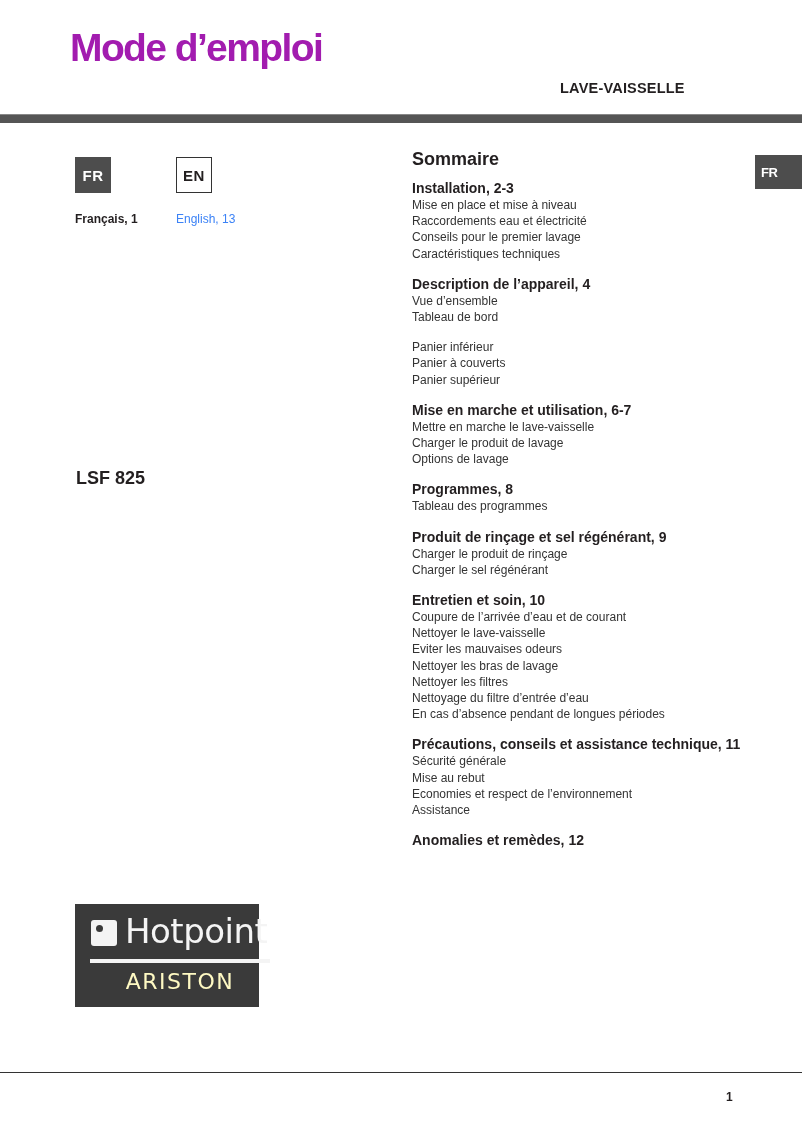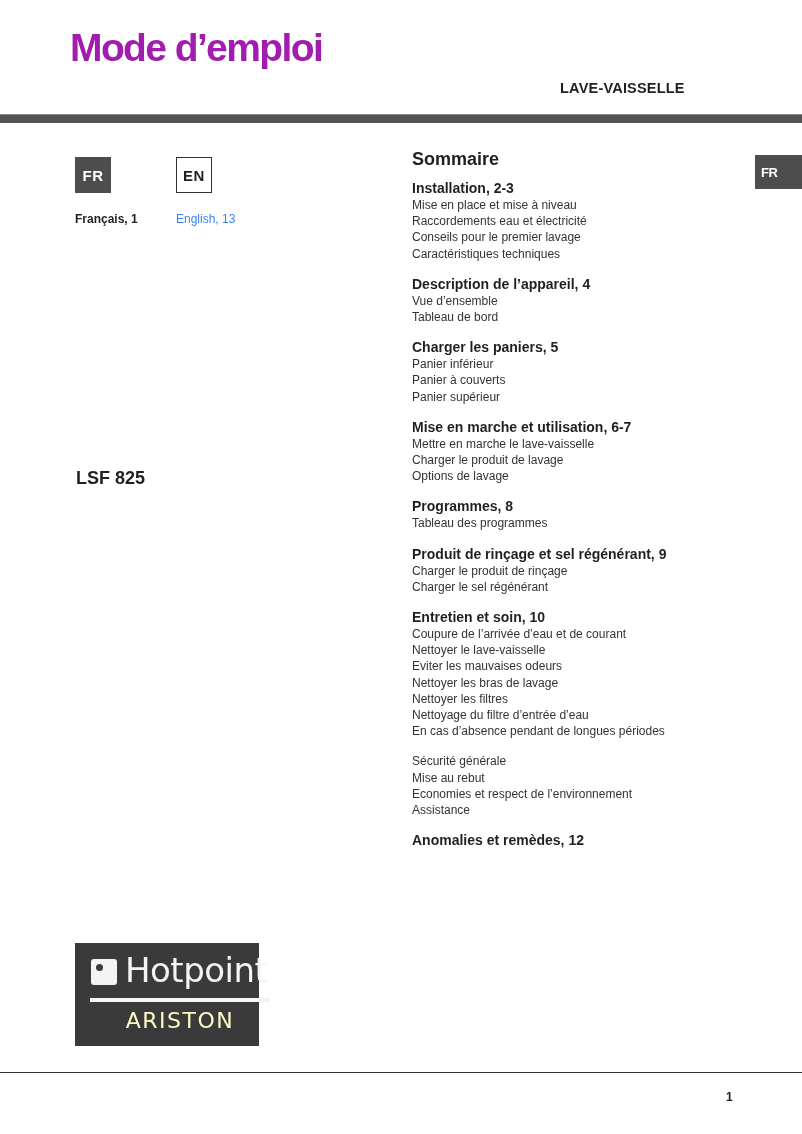--- a/index.html
+++ b/index.html
@@ -35,21 +35,21 @@
       background: #4d4d4d; color: #fff; font-weight: bold; font-size: 13px;
       display: flex; align-items: center; padding-left: 6px; box-sizing: border-box;
       letter-spacing: -0.5px;
     }
     .toc { position: absolute; left: 412px; top: 148px; width: 330px; }
     .toc-heading { font-size: 18px; font-weight: bold; margin: 0 0 10px 0; line-height: 22px; }
     .toc-section { margin-bottom: 14px; }
     .toc-section-title { font-size: 14px; font-weight: bold; line-height: 17px; }
     .toc-item { font-size: 12px; line-height: 16.2px; color: #333; }
     .logo {
-      position: absolute; left: 75px; top: 943px; width: 184px; height: 103px;
+      position: absolute; left: 75px; top: 904px; width: 184px; height: 103px;
       background: #3a3a3a; box-sizing: border-box;
     }
     .logo-mark {
       position: absolute; left: 16px; top: 16px; width: 26px; height: 26px;
       background: #f4f4f4; border-radius: 3px;
     }
     .logo-mark::after {
       content: ""; position: absolute; left: 5px; top: 5px; width: 7px; height: 7px;
       background: #3a3a3a; border-radius: 50%;
     }
@@ -90,21 +90,20 @@
         <div class="toc-item">Raccordements eau  et électricité</div>
         <div class="toc-item">Conseils pour le premier lavage</div>
         <div class="toc-item">Caractéristiques  techniques</div>
       </div>
       <div class="toc-section">
         <div class="toc-section-title">Description de l’appareil, 4</div>
         <div class="toc-item">Vue  d’ensemble</div>
         <div class="toc-item">Tableau de bord</div>
       </div>
       <div class="toc-section">
-        <div class="toc-section-title">Charger les paniers, 5</div>
         <div class="toc-item">Panier inférieur</div>
         <div class="toc-item">Panier à couverts</div>
         <div class="toc-item">Panier supérieur</div>
       </div>
       <div class="toc-section">
         <div class="toc-section-title">Mise en marche et utilisation, 6-7</div>
         <div class="toc-item">Mettre  en  marche le lave-vaisselle</div>
         <div class="toc-item">Charger le produit de lavage</div>
         <div class="toc-item">Options  de  lavage</div>
       </div>
@@ -121,20 +120,21 @@
         <div class="toc-section-title">Entretien et soin, 10</div>
         <div class="toc-item">Coupure de l’arrivée d’eau et de courant</div>
         <div class="toc-item">Nettoyer  le  lave-vaisselle</div>
         <div class="toc-item">Eviter  les  mauvaises  odeurs</div>
         <div class="toc-item">Nettoyer les bras de lavage</div>
         <div class="toc-item">Nettoyer  les  filtres</div>
         <div class="toc-item">Nettoyage du filtre  d’entrée d’eau</div>
         <div class="toc-item">En cas d’absence pendant de longues périodes</div>
       </div>
       <div class="toc-section">
+        <div class="toc-section-title">Précautions, conseils et assistance technique, 11</div>
         <div class="toc-item">Sécurité générale</div>
         <div class="toc-item">Mise au rebut</div>
         <div class="toc-item">Economies  et  respect de l’environnement</div>
         <div class="toc-item">Assistance</div>
       </div>
       <div class="toc-section">
         <div class="toc-section-title">Anomalies et remèdes, 12</div>
       </div>
     </div>
 </div>

